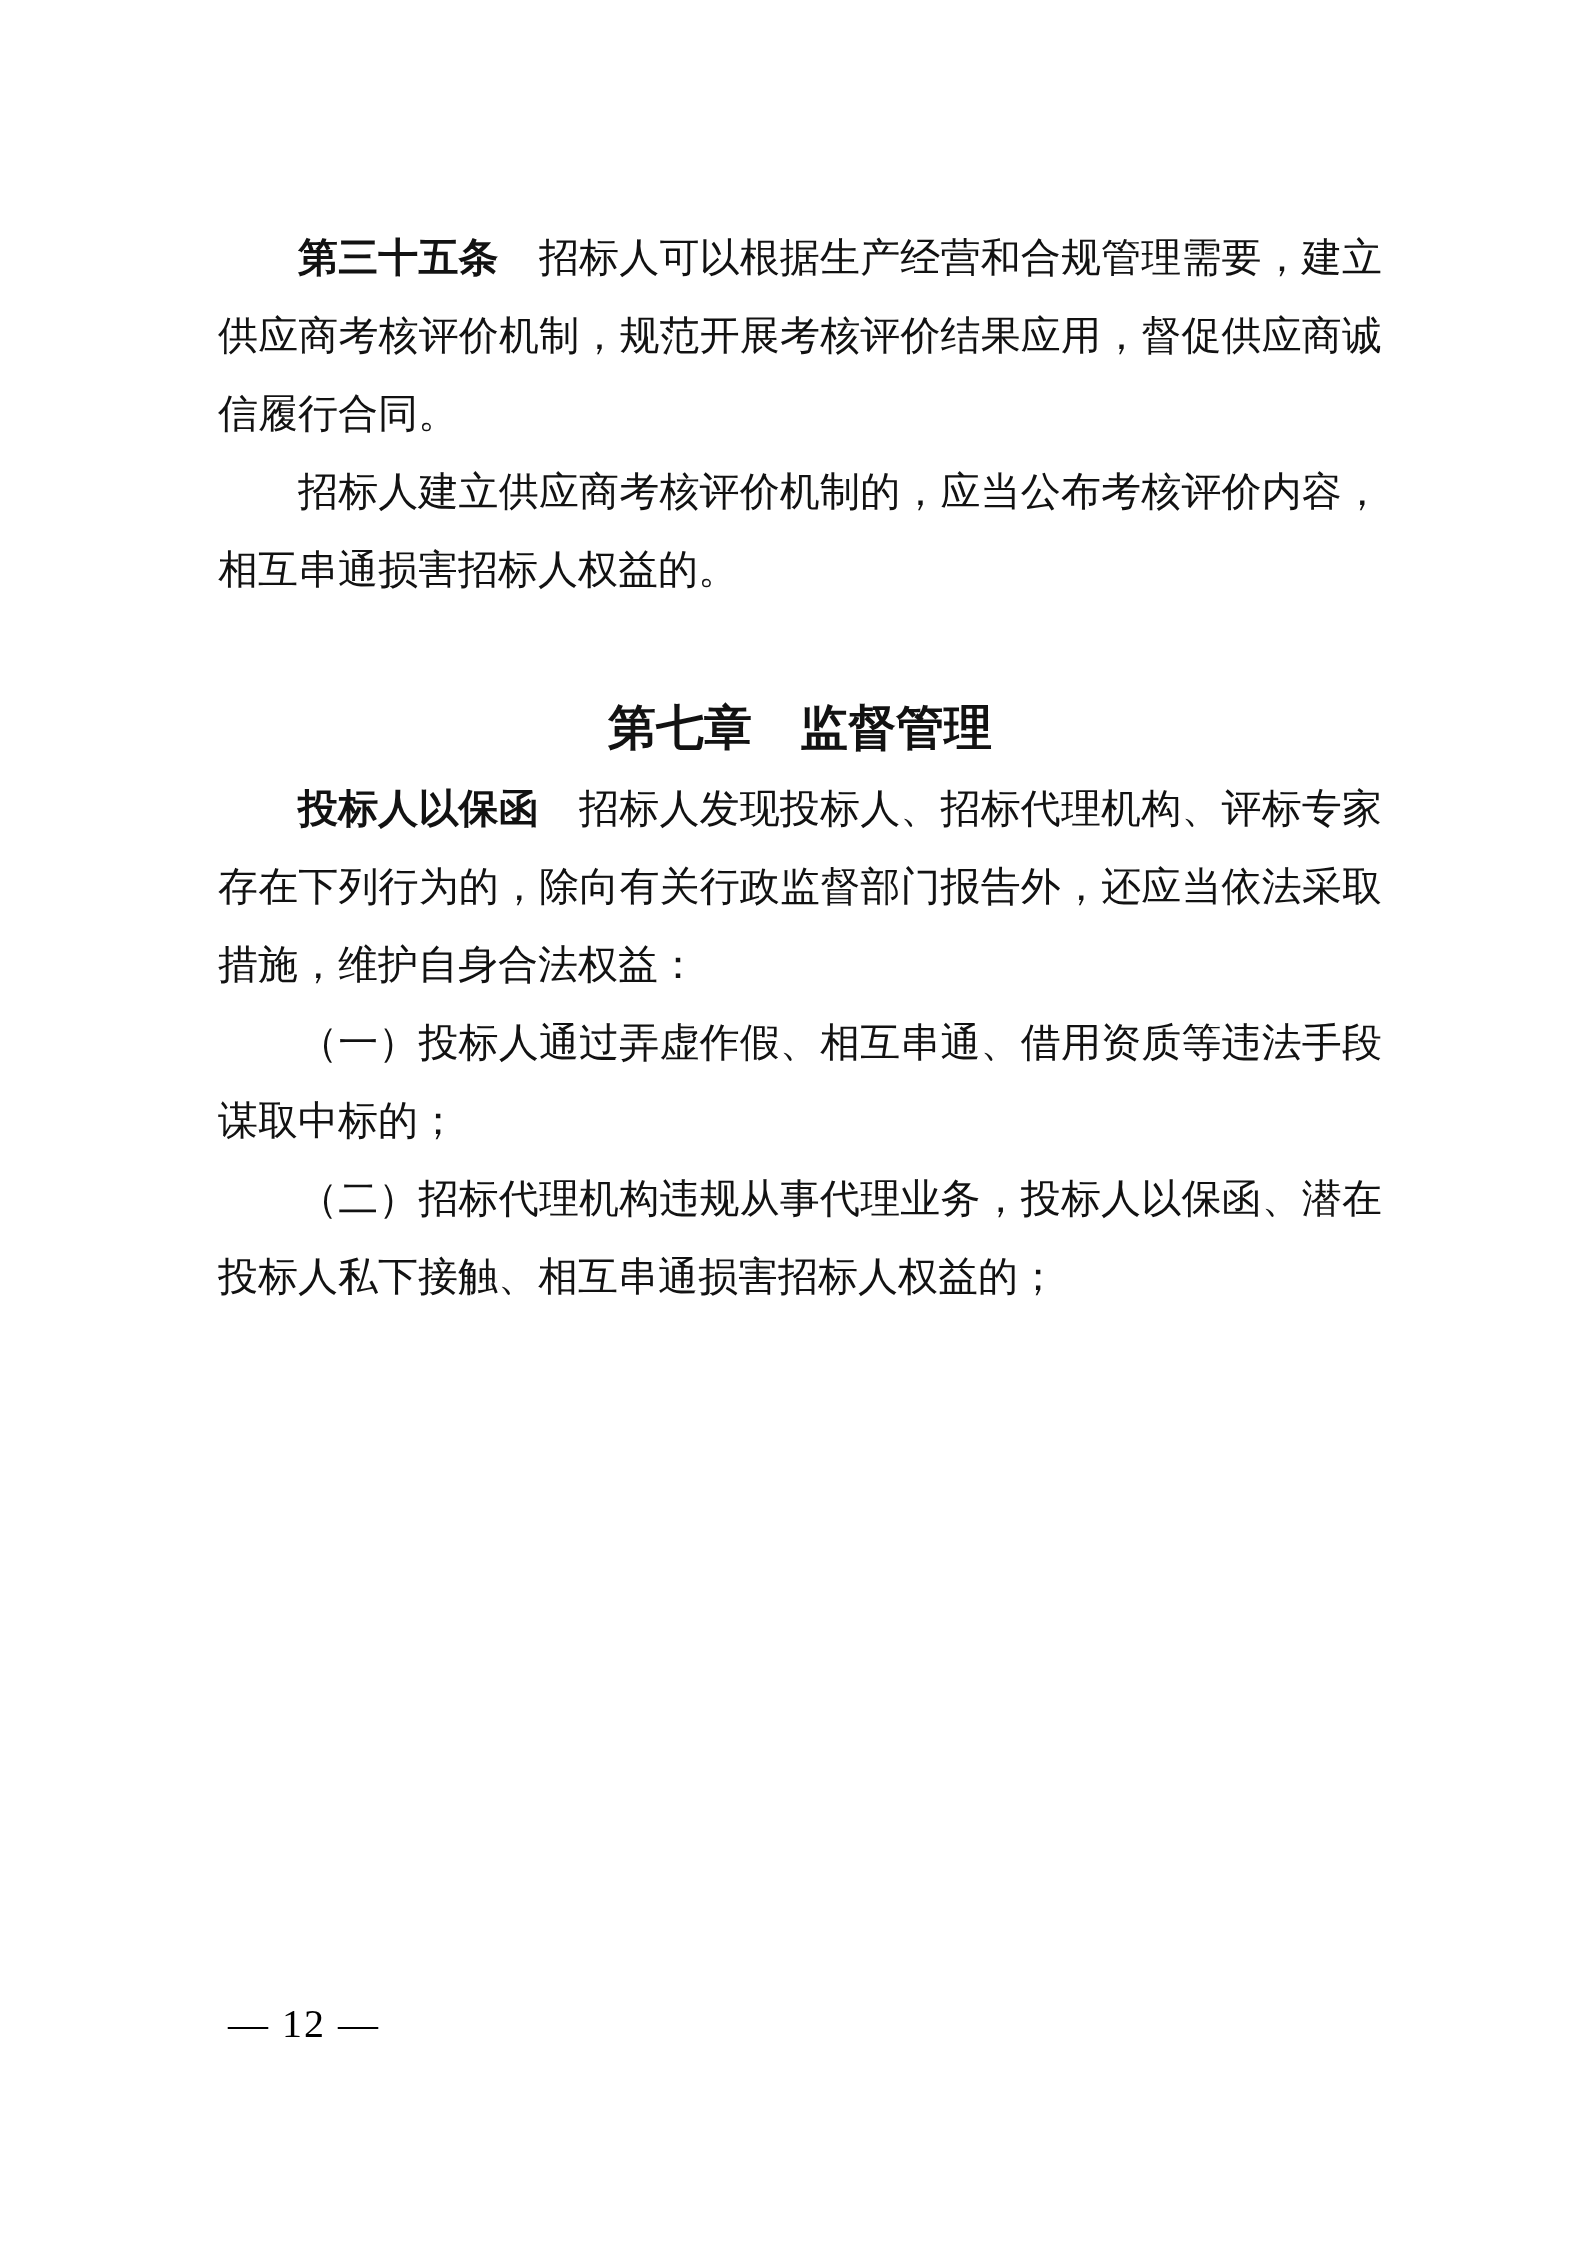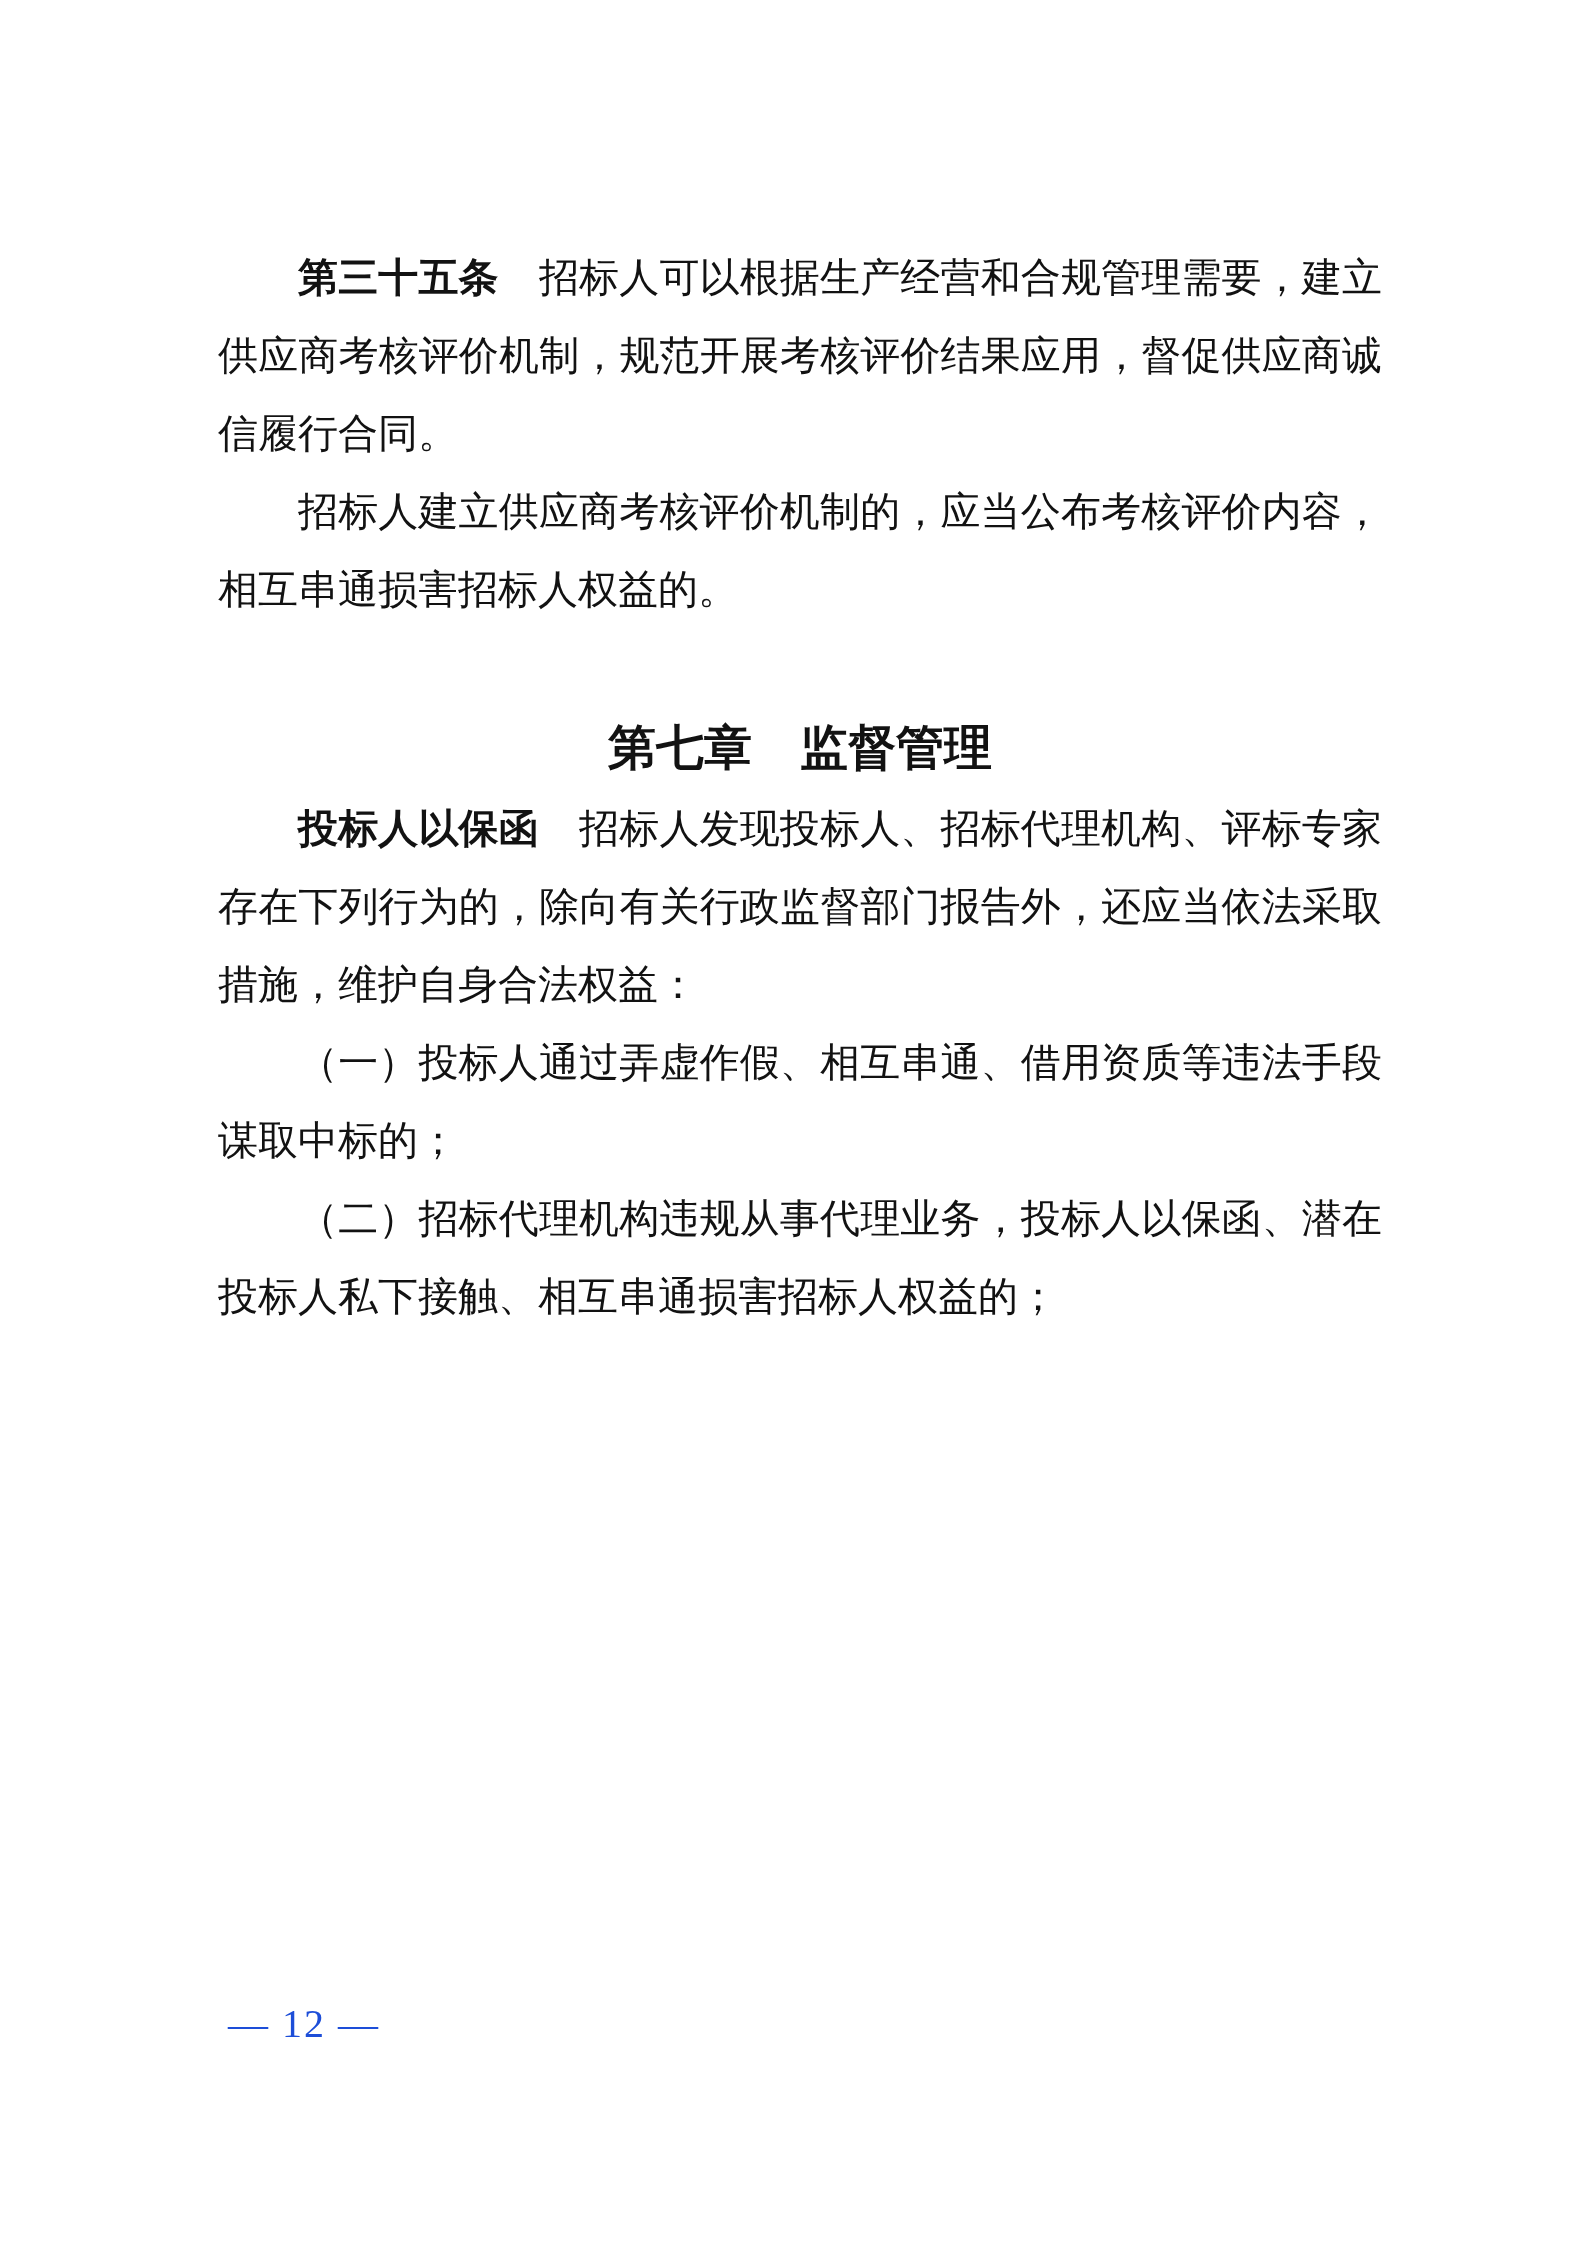--- a/index.html
+++ b/index.html
@@ -12,21 +12,21 @@
     width: 1587px;
     height: 2245px;
     background: #ffffff;
     color: #121212;
     font-family: "Liberation Serif", "DejaVu Serif", serif;
     overflow: hidden;
   }
   .doc-body {
     position: absolute;
     left: 218px;
-    top: 238px;
+    top: 218px;
     width: 1164px;
     font-size: 40px;
     line-height: 78px;
     text-align: justify;
   }
   .doc-body p.article,
   .doc-body p.plain {
     margin: 0;
     padding: 0;
     text-indent: 2em;
@@ -49,21 +49,21 @@
   .song {
     font-weight: 400;
   }
   .page-footer {
     position: absolute;
     left: 228px;
     top: 1994px;
     font-size: 40px;
     line-height: 60px;
     letter-spacing: 2px;
-    color: #1d4ed8;
+    color: #000000;
     font-family: "Liberation Serif", "DejaVu Serif", serif;
   }
 </style>
 </head>
 <body>
 
 <div class="page">
   <div class="doc-body">
       <p class="article"><span class="hei">第三十五条</span><span class="song">　招标人可以根据生产经营和合规管理需要，建立供应商考核评价机制，规范开展考核评价结果应用，督促供应商诚信履行合同。</span></p>
       <p class="plain"><span class="song">招标人建立供应商考核评价机制的，应当公布考核评价内容，相互串通损害招标人权益的。</span></p>

